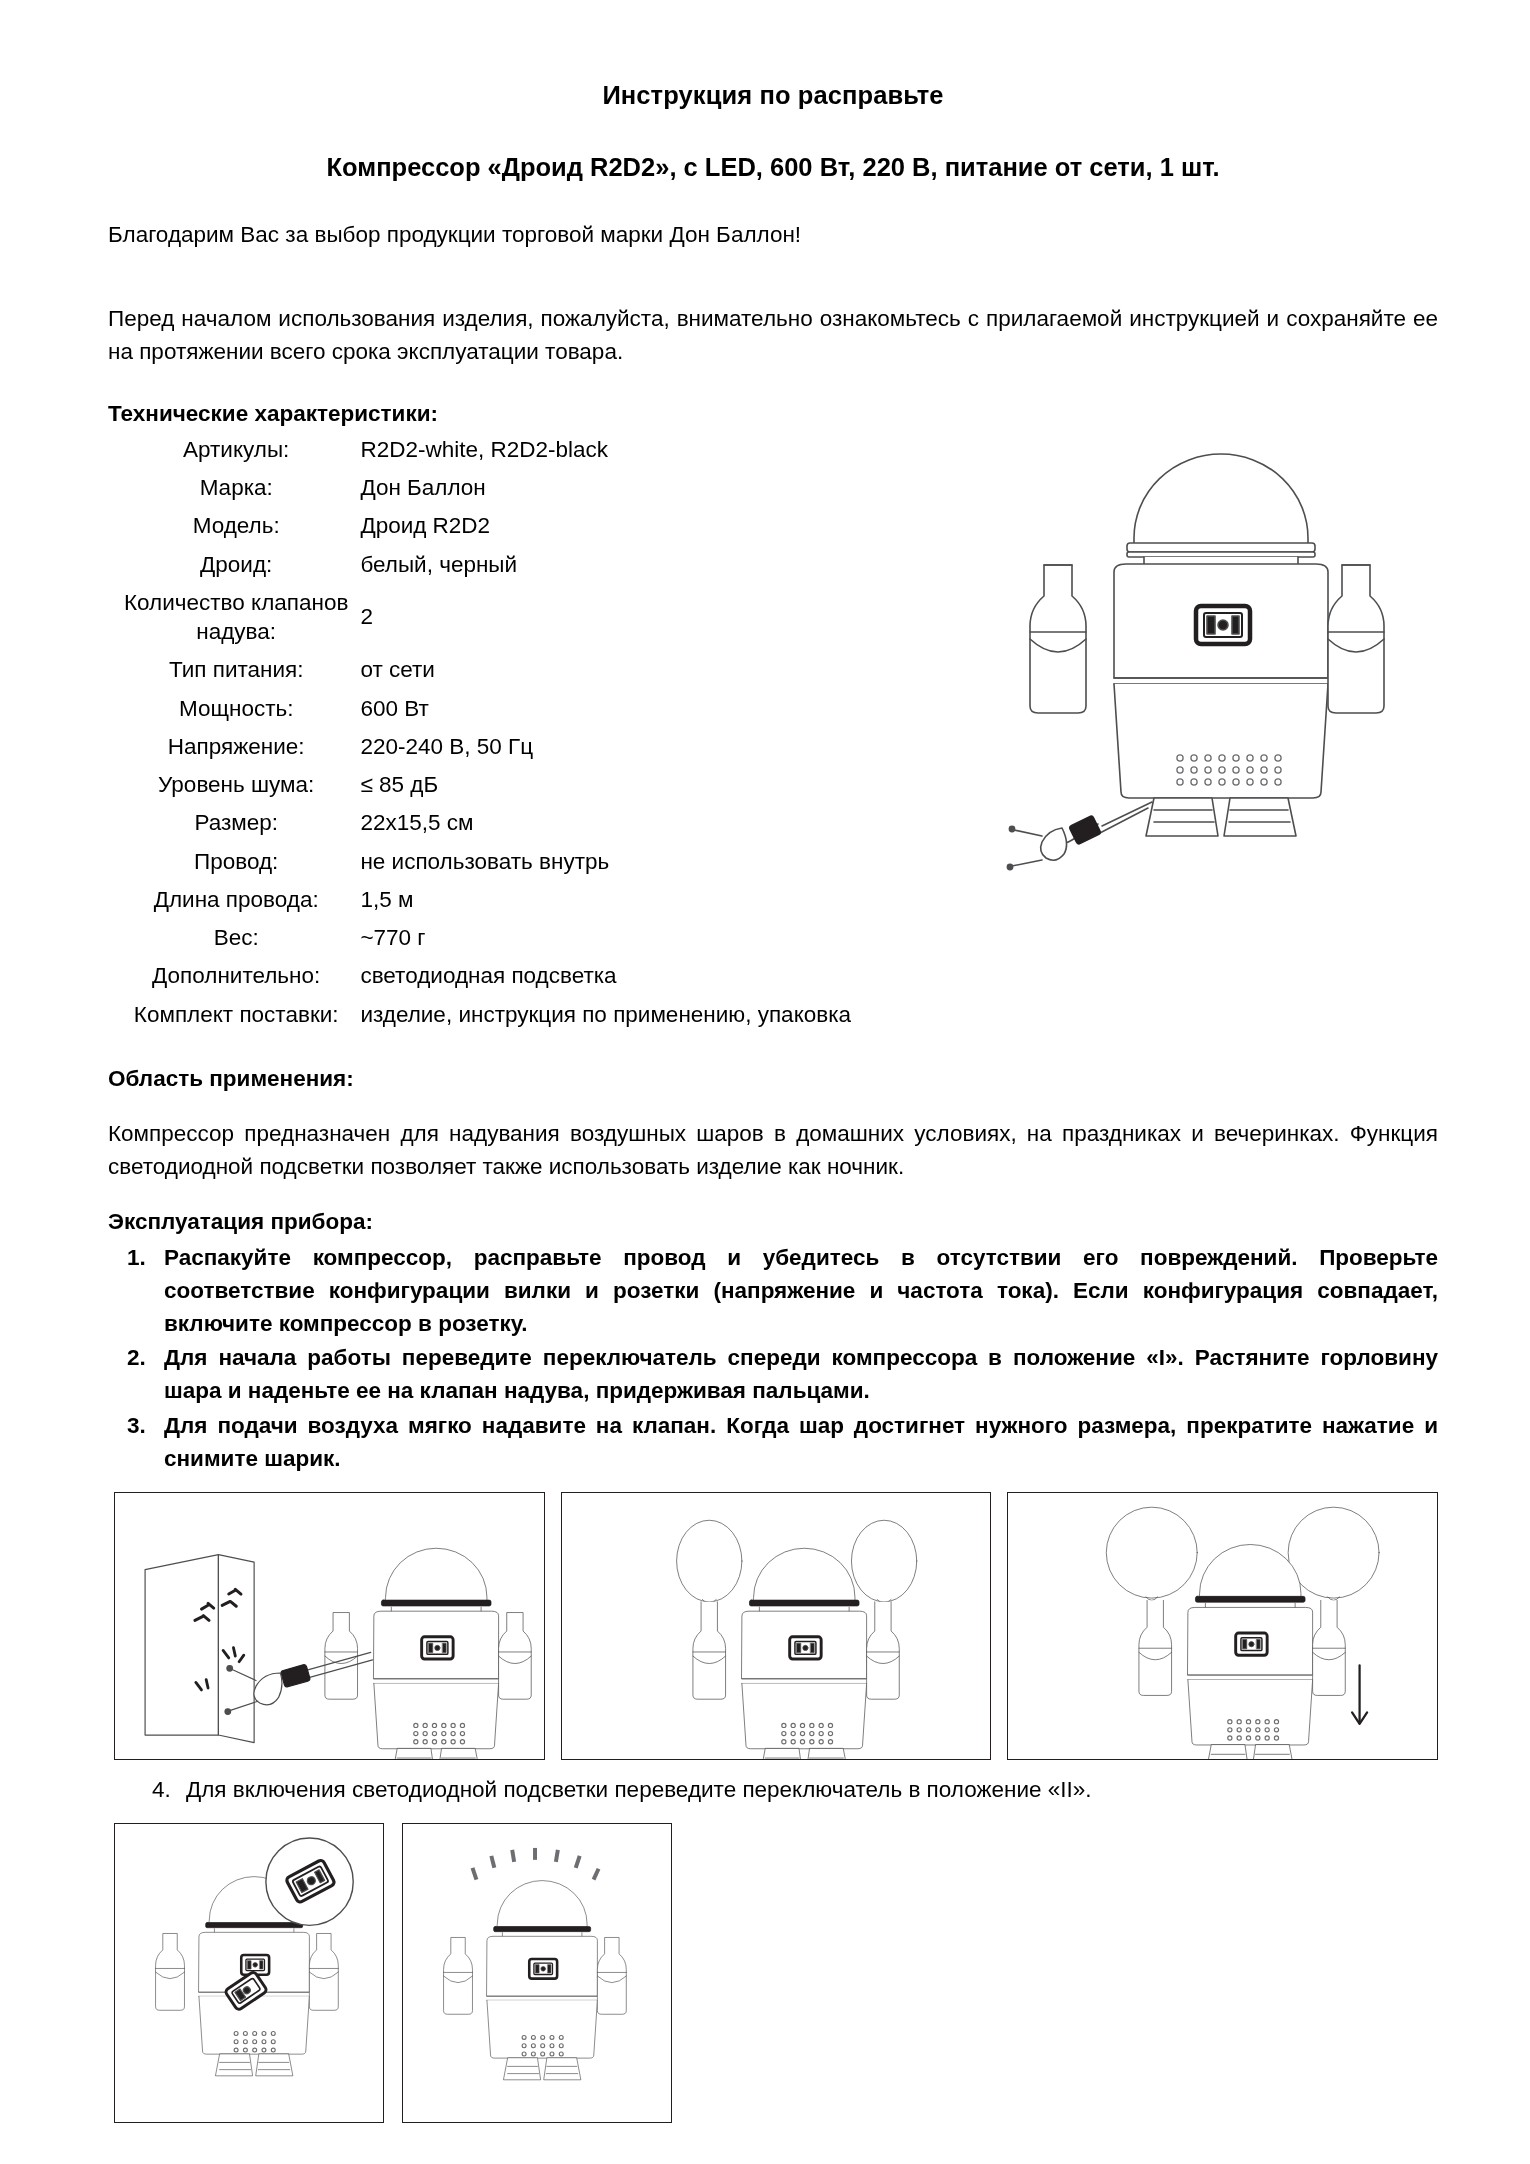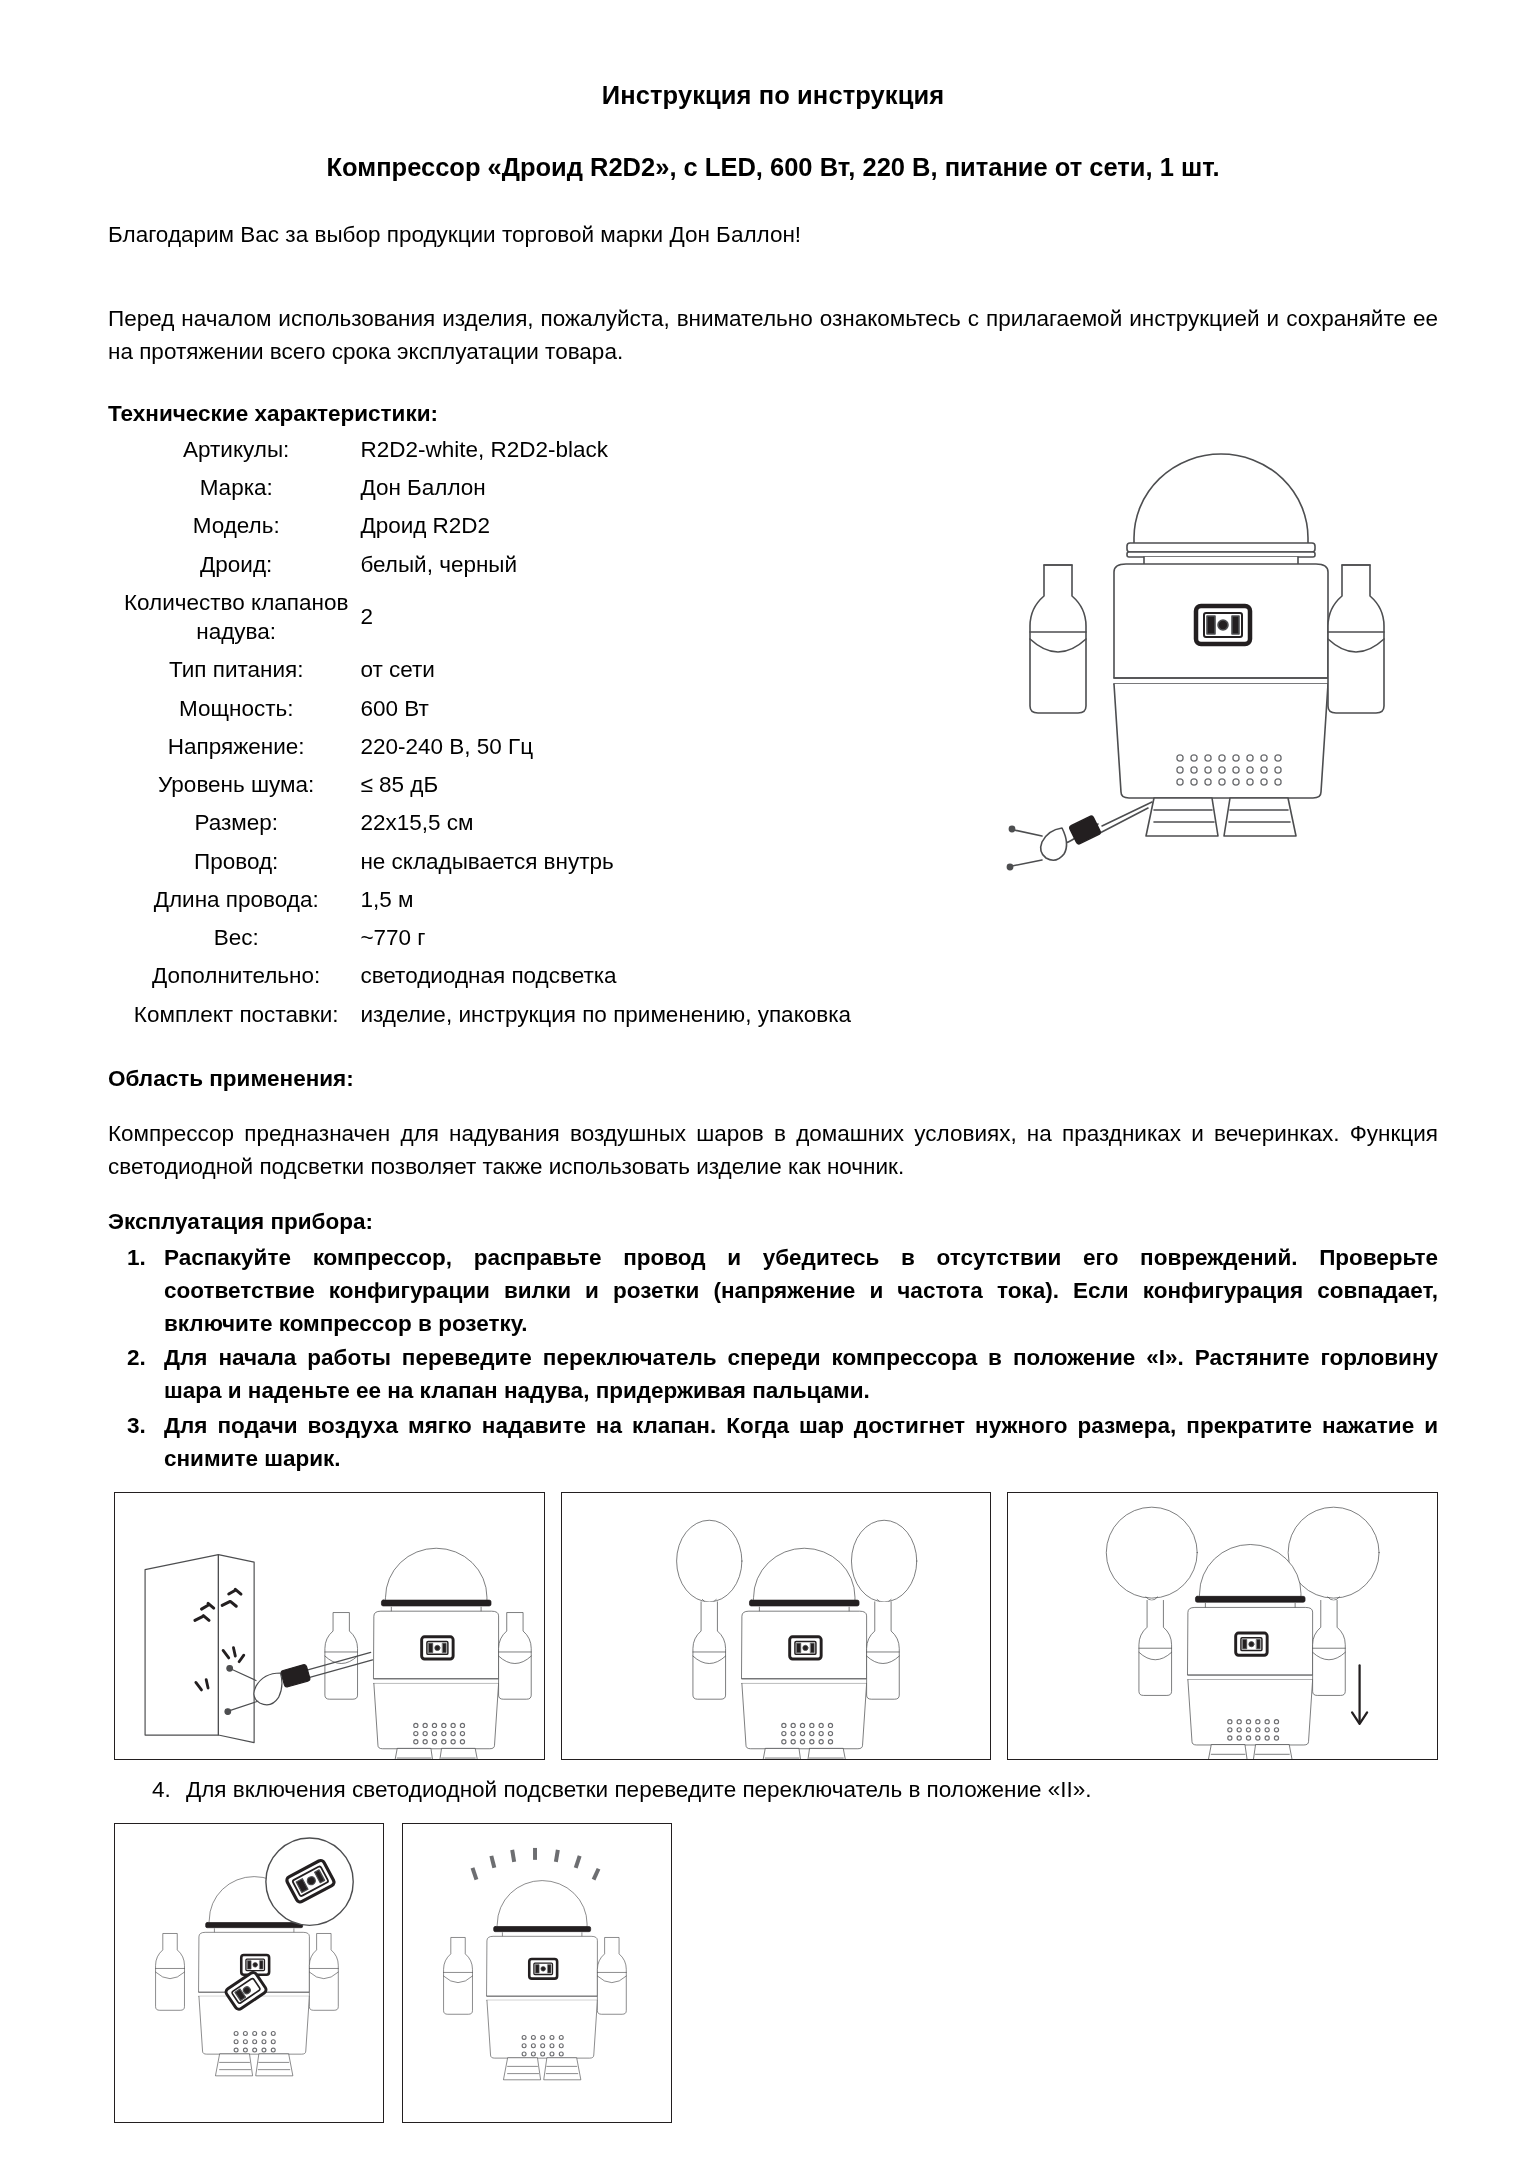--- a/index.html
+++ b/index.html
@@ -125,21 +125,21 @@
   .figrow-1 .figbox { width: 456px; height: 268px; }
   .figrow-2 .figbox { width: 270px; height: 300px; }
   .figrow-2 { gap: 18px; }
   .figbox svg { display: block; width: 100%; height: 100%; }
 </style>
 </head>
 <body>
 
 <div class="page">
 
-  <h1 class="doc-title">Инструкция по инструкция</h1>
+  <h1 class="doc-title">Инструкция по расправьте</h1>
 
   <h2 class="doc-subtitle">Компрессор «Дроид R2D2», с LED, 600 Вт, 220 В, питание от сети, 1 шт.</h2>
 
   <div class="gap-1"></div>
 
   <p class="para">Благодарим Вас за выбор продукции торговой марки Дон Баллон!</p>
 
   <div class="gap-2"></div>
 
   <p class="para justify">Перед началом использования изделия, пожалуйста, внимательно ознакомьтесь с прилагаемой инструкцией и сохраняйте ее на протяжении всего срока эксплуатации товара.</p>
@@ -187,21 +187,21 @@
         <tr>
           <td class="k">Уровень шума:</td>
           <td class="v">≤ 85 дБ</td>
         </tr>
         <tr>
           <td class="k">Размер:</td>
           <td class="v">22х15,5 см</td>
         </tr>
         <tr>
           <td class="k">Провод:</td>
-          <td class="v">не складывается внутрь</td>
+          <td class="v">не использовать внутрь</td>
         </tr>
         <tr>
           <td class="k">Длина провода:</td>
           <td class="v">1,5 м</td>
         </tr>
         <tr>
           <td class="k">Вес:</td>
           <td class="v">~770 г</td>
         </tr>
         <tr>

